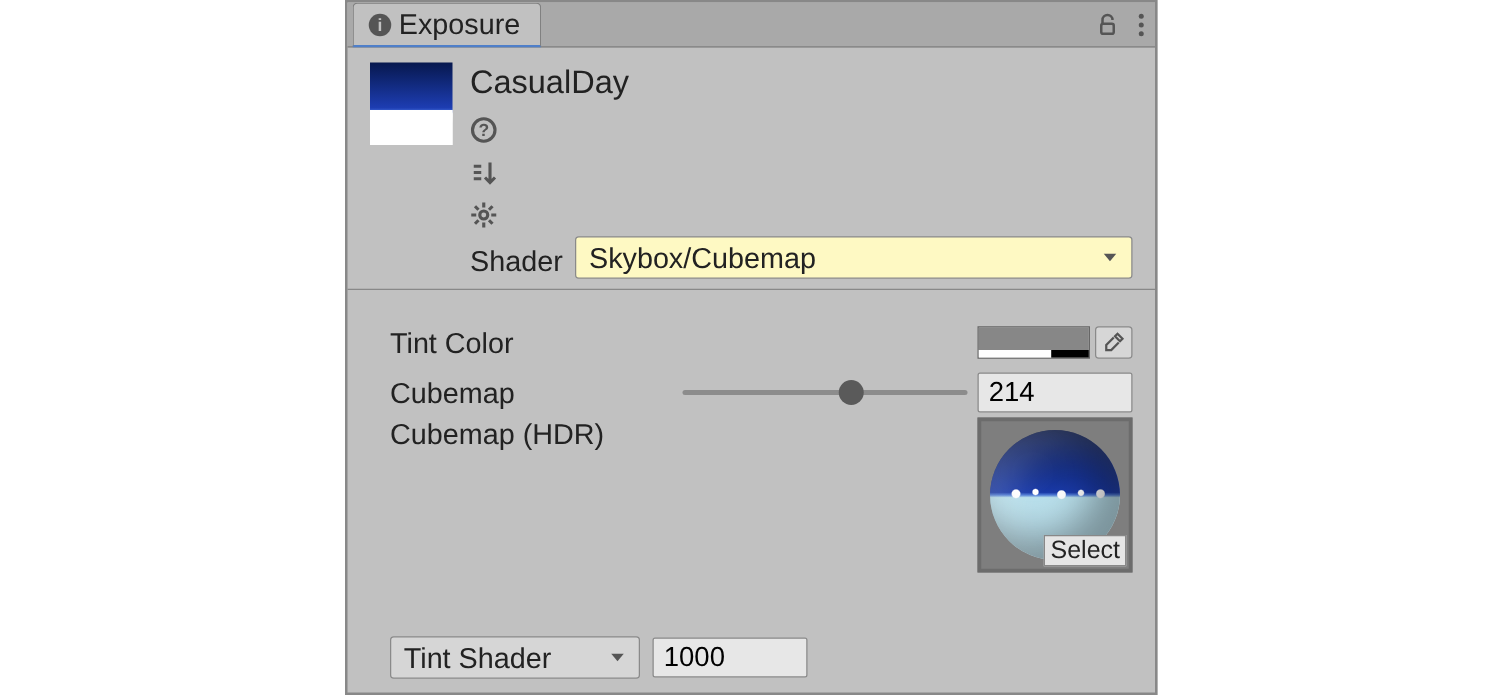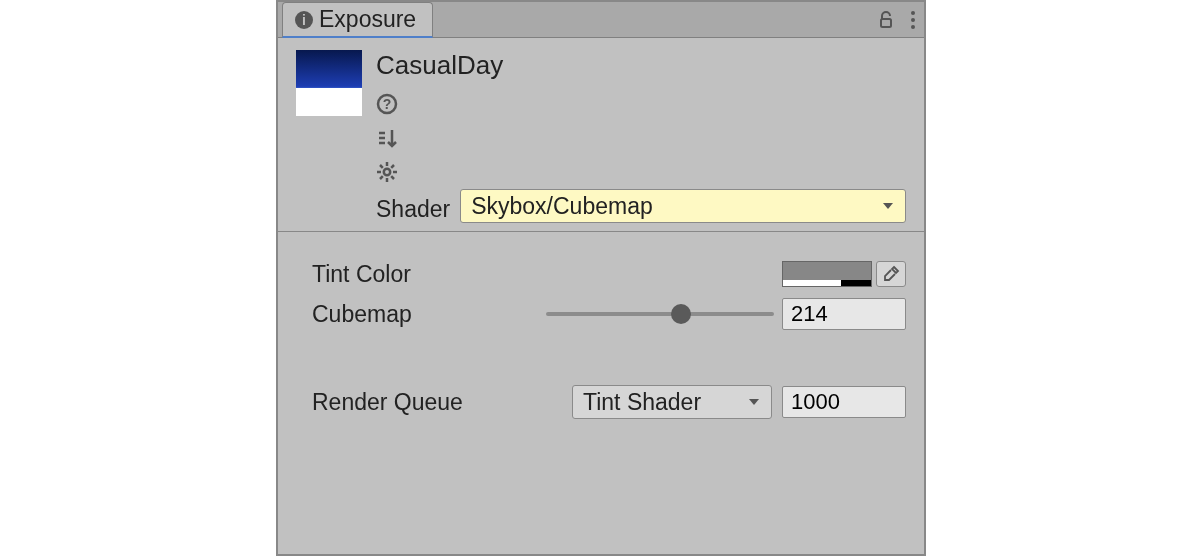--- a/index.html
+++ b/index.html
@@ -258,25 +258,33 @@
       <span class="label">Cubemap</span>
       <div class="control">
         <div class="slider">
           <div class="track"></div>
           <div class="thumb" id="rotation-thumb" style="left: 59%;"></div>
         </div>
         <input class="num-input" value="214" style="">
       </div>
     </div>
 
+    <div class="row cubemap-row">
+      <span class="label">Cubemap   (HDR)</span>
+      <div class="control">
+        <div class="cubemap-target">
+          <div class="cubemap-sphere"></div>
+          <div class="select-badge">Select</div>
+        </div>
+      </div>
+    </div>
 
     <div style="height:48px"></div>
 
     <div class="row">
-      <span class="label" style="width:250px">Render Queue</span>
       <div class="rq-select">
         <span>Tint Shader</span>
         <span>
             <svg width="14" height="14" viewBox="0 0 14 14">
               <path d="M2 4l5 6 5-6" fill="#555"></path>
             </svg>
           </span>
       </div>
       <input class="num-input" value="1000" style="">
     </div>

